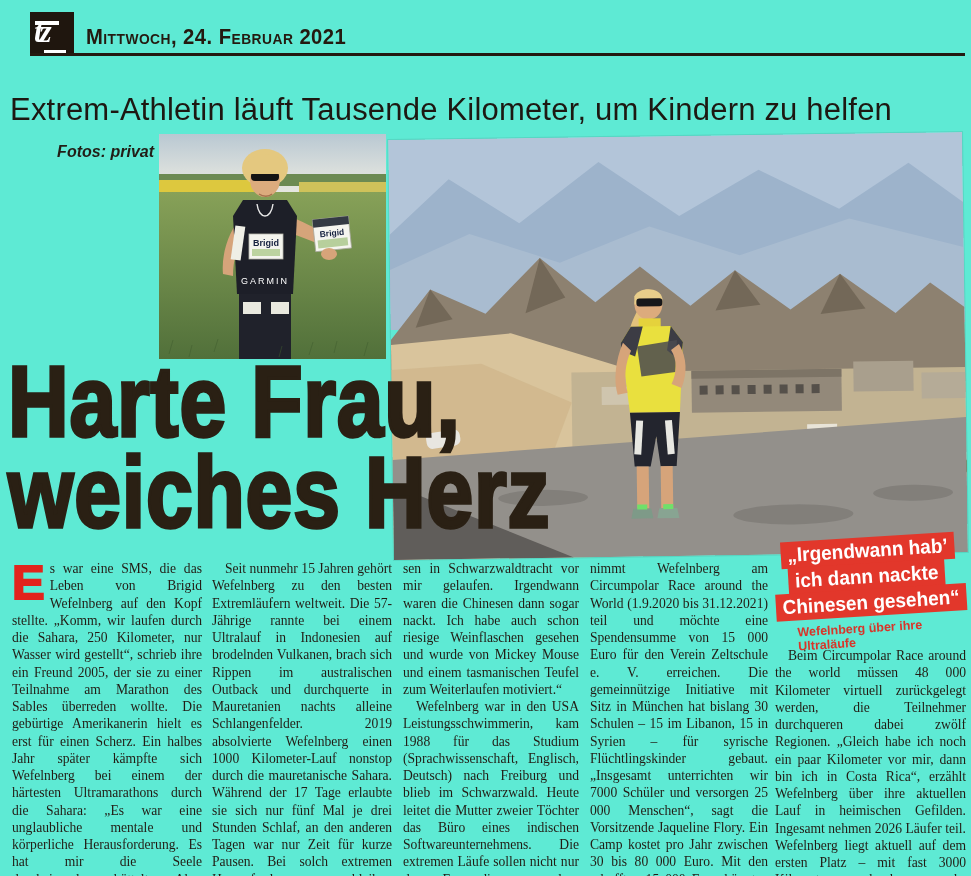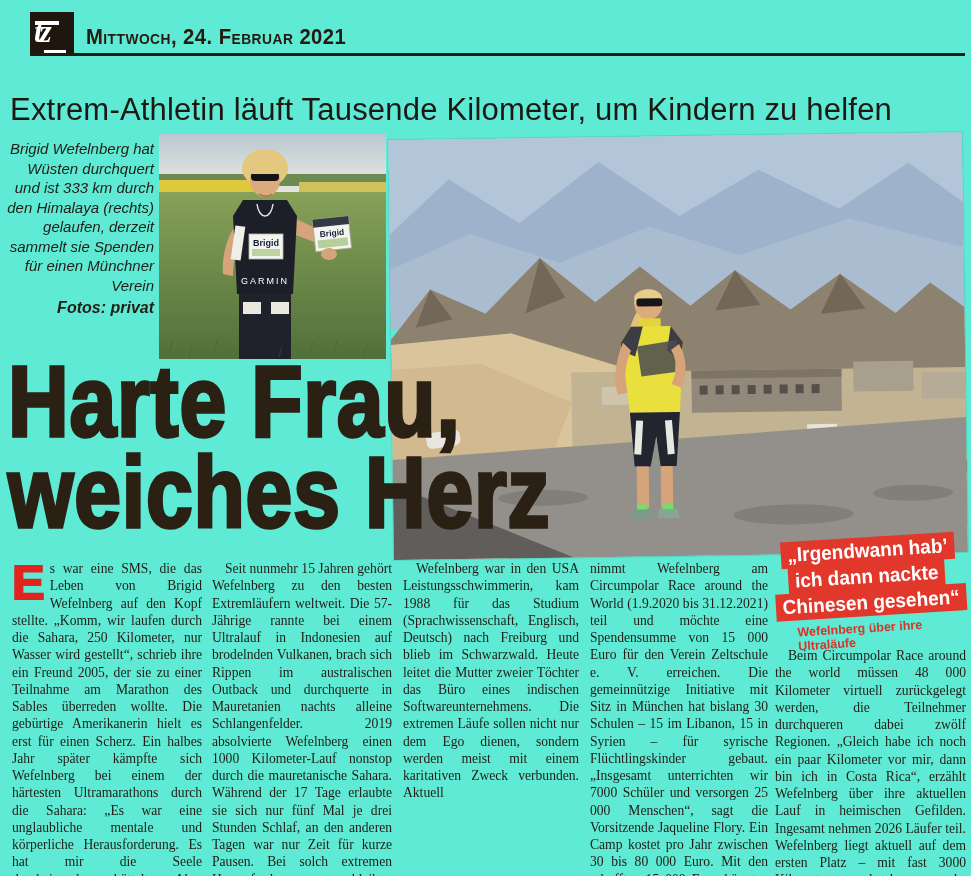--- a/index.html
+++ b/index.html
@@ -63,21 +63,20 @@
     <span class="tz">tz</span>
     <span class="tbar"></span>
     <span class="zbar"></span>
   </div>
   <div class="date-line">Mittwoch, 24. Februar 2021</div>
   <div class="head-rule"></div>
 
   <div class="kicker">Extrem-Athletin läuft Tausende Kilometer, um Kindern zu helfen</div>
 
   <div class="caption">
-    <div>Brigid Wefelnberg hat Wüsten durchquert und ist 333 km durch den Himalaya (rechts) gelaufen, derzeit sammelt sie Spenden für einen Münchner Verein</div>
     <div class="credit">Fotos: privat</div>
   </div>
 
   <div class="photo-left">
     <svg width="227" height="225" viewBox="0 0 227 225">
       <defs>
         <linearGradient id="sky1" x1="0" y1="0" x2="0" y2="1">
           <stop offset="0" stop-color="#b9c8d2"></stop>
             <stop offset=".6" stop-color="#d9dedc"></stop>
             <stop offset="1" stop-color="#e6e7e0"></stop>
@@ -237,20 +236,21 @@
     <div class="attr">Wefelnberg über ihre Ultraläufe</div>
   </div>
 
   <div id="col1" class="col">
     <p><span class="dropcap">E</span><span>s war eine SMS, die das Leben von Brigid Wefelnberg auf den Kopf stellte. „Komm, wir laufen durch die Sahara, 250 Kilometer, nur Wasser wird gestellt“, schrieb ihre ein Freund 2005, der sie zu einer Teilnahme am Marathon des Sables überreden wollte. Die gebürtige Amerikanerin hielt es erst für einen Scherz. Ein halbes Jahr später kämpfte sich Wefelnberg bei einem der härtesten Ultramarathons durch die Sahara: „Es war eine unglaubliche mentale und körperliche Herausforderung. Es hat mir die Seele durcheinandergeschüttelt. Aber schon beim Zieleinlauf wusste ich: Hiervon möchte ich mehr.“</span></p>
   </div>
   <div id="col2" class="col">
     <p class="ind">Seit nunmehr 15 Jahren gehört Wefelnberg zu den besten Extremläufern weltweit. Die 57-Jährige rannte bei einem Ultralauf in Indonesien auf brodelnden Vulkanen, brach sich Rippen im australischen Outback und durchquerte in Mauretanien nachts alleine Schlangenfelder. 2019 absolvierte Wefelnberg einen 1000 Kilometer-Lauf nonstop durch die mauretanische Sahara. Während der 17 Tage erlaubte sie sich nur fünf Mal je drei Stunden Schlaf, an den anderen Tagen war nur Zeit für kurze Pausen. Bei solch extremen Herausforderungen bleiben Halluzinationen nicht aus: „In der Wüste Gobi sind plötzlich vier Chine-</p>
   </div>
   <div id="col3" class="col">
+    <p>sen in Schwarzwaldtracht vor mir gelaufen. Irgendwann waren die Chinesen dann sogar nackt. Ich habe auch schon riesige Weinflaschen gesehen und wurde von Mickey Mouse und einem tasmanischen Teufel zum Weiterlaufen motiviert.“</p>
     <p class="ind">Wefelnberg war in den USA Leistungsschwimmerin, kam 1988 für das Studium (Sprachwissenschaft, Englisch, Deutsch) nach Freiburg und blieb im Schwarzwald. Heute leitet die Mutter zweier Töchter das Büro eines indischen Softwareunternehmens. Die extremen Läufe sollen nicht nur dem Ego dienen, sondern werden meist mit einem karitativen Zweck verbunden. Aktuell</p>
   </div>
   <div id="col4" class="col">
     <p>nimmt Wefelnberg am Circumpolar Race around the World (1.9.2020 bis 31.12.2021) teil und möchte eine Spendensumme von 15 000 Euro für den Verein Zeltschule e. V. erreichen. Die gemeinnützige Initiative mit Sitz in München hat bislang 30 Schulen – 15 im Libanon, 15 in Syrien – für syrische Flüchtlingskinder gebaut. „Insgesamt unterrichten wir 7000 Schüler und versorgen 25 000 Menschen“, sagt die Vorsitzende Jaqueline Flory. Ein Camp kostet pro Jahr zwischen 30 bis 80 000 Euro. Mit den erhofften 15 000 Euro könnten 250 syrischen Flüchtlingskindern das erste Schuljahr finanziert werden.</p>
   </div>
   <div id="col5" class="col">
     <p class="ind">Beim Circumpolar Race around the world müssen 48 000 Kilometer virtuell zurückgelegt werden, die Teilnehmer durchqueren dabei zwölf Regionen. „Gleich habe ich noch ein paar Kilometer vor mir, dann bin ich in Costa Rica“, erzählt Wefelnberg über ihre aktuellen Lauf in heimischen Gefilden. Ingesamt nehmen 2026 Läufer teil. Wefelnberg liegt aktuell auf dem ersten Platz – mit fast 3000 Kilometern nach knapp sechs Monaten.</p>
 
   </div>
 

